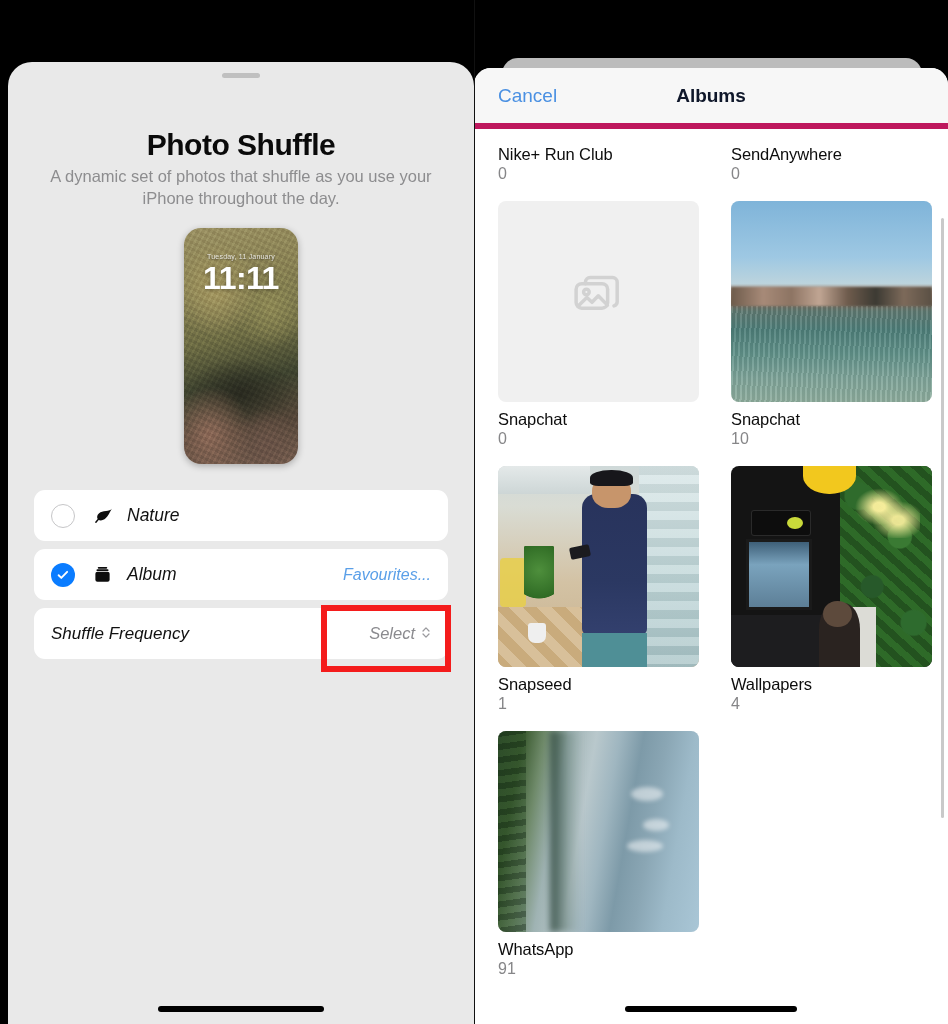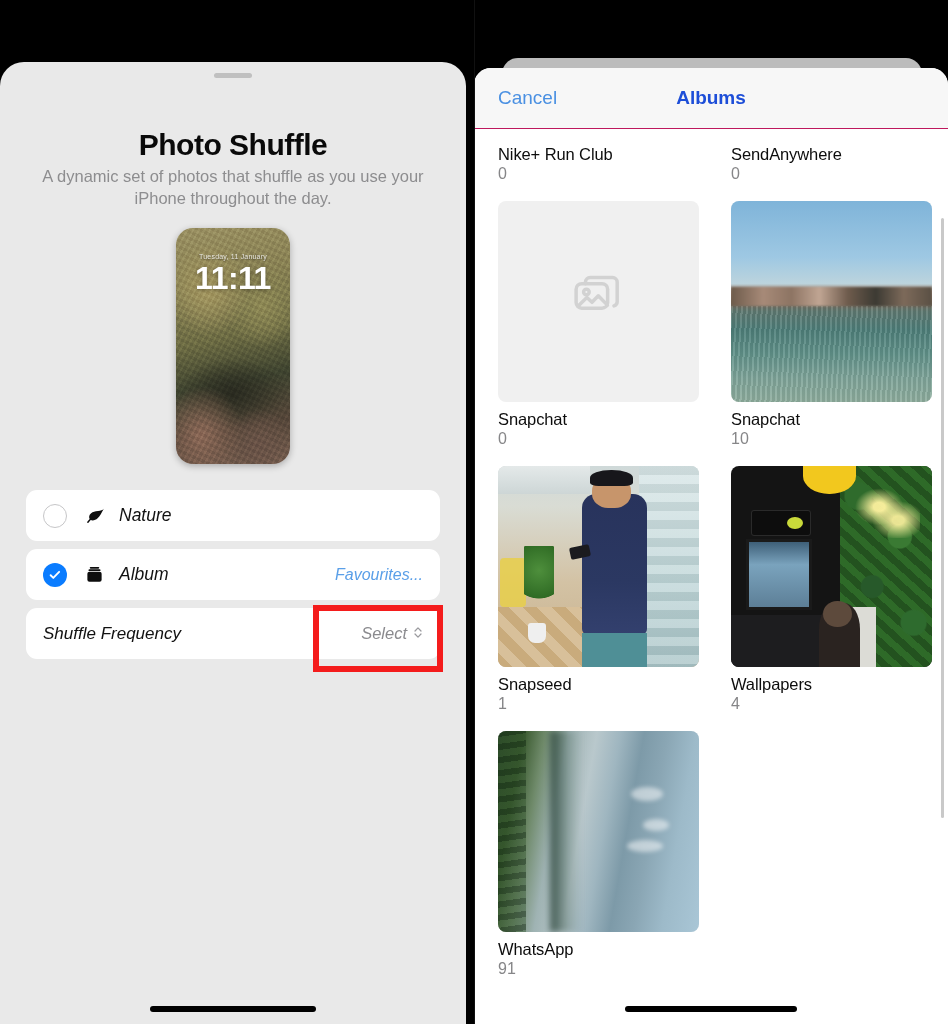--- a/index.html
+++ b/index.html
@@ -13,21 +13,21 @@
 
   
   .panel-left {
     position: relative;
     width: 474px; height: 1024px;
     background: #000;
     overflow: hidden;
   }
   .sheet-left {
     position: absolute;
-    left: 0; top: 62px;
+    left: 8px; top: 62px;
     width: 466px; height: 962px;
     background: #e9e9e9;
     border-radius: 24px 24px 0 0;
   }
   .grabber {
     position: absolute; left: 50%; transform: translateX(-50%);
     top: 11px; width: 38px; height: 5px;
     border-radius: 3px; background: #c0c0c0;
   }
   .sheet-title {
@@ -146,31 +146,31 @@
   }
   .sheet-right {
     position: absolute; left: 0; top: 68px;
     width: 474px; height: 956px;
     background: #fff; border-radius: 17px 17px 0 0;
     overflow: hidden;
   }
   .nav {
     position: relative; height: 61px;
     background: #f7f7f7;
-    border-bottom: 1px solid #be185d;
+    border-bottom: 6px solid #be185d;
     display: flex; align-items: center;
   }
   .nav-cancel {
     position: absolute; left: 24px;
     font-size: 19px; color: #4a90e2;
     background: none; border: none; cursor: pointer;
   }
   .nav-title {
     width: 100%; text-align: center;
-    font-size: 19px; font-weight: 700; color: #1d4ed8;
+    font-size: 19px; font-weight: 700; color: #0f172a;
   }
 
   .albums {
     position: absolute; top: 61px; left: 0; right: 0; bottom: 0;
     padding: 0 24px;
     overflow: hidden;
   }
   .album-row {
     display: flex; gap: 32px;
   }

